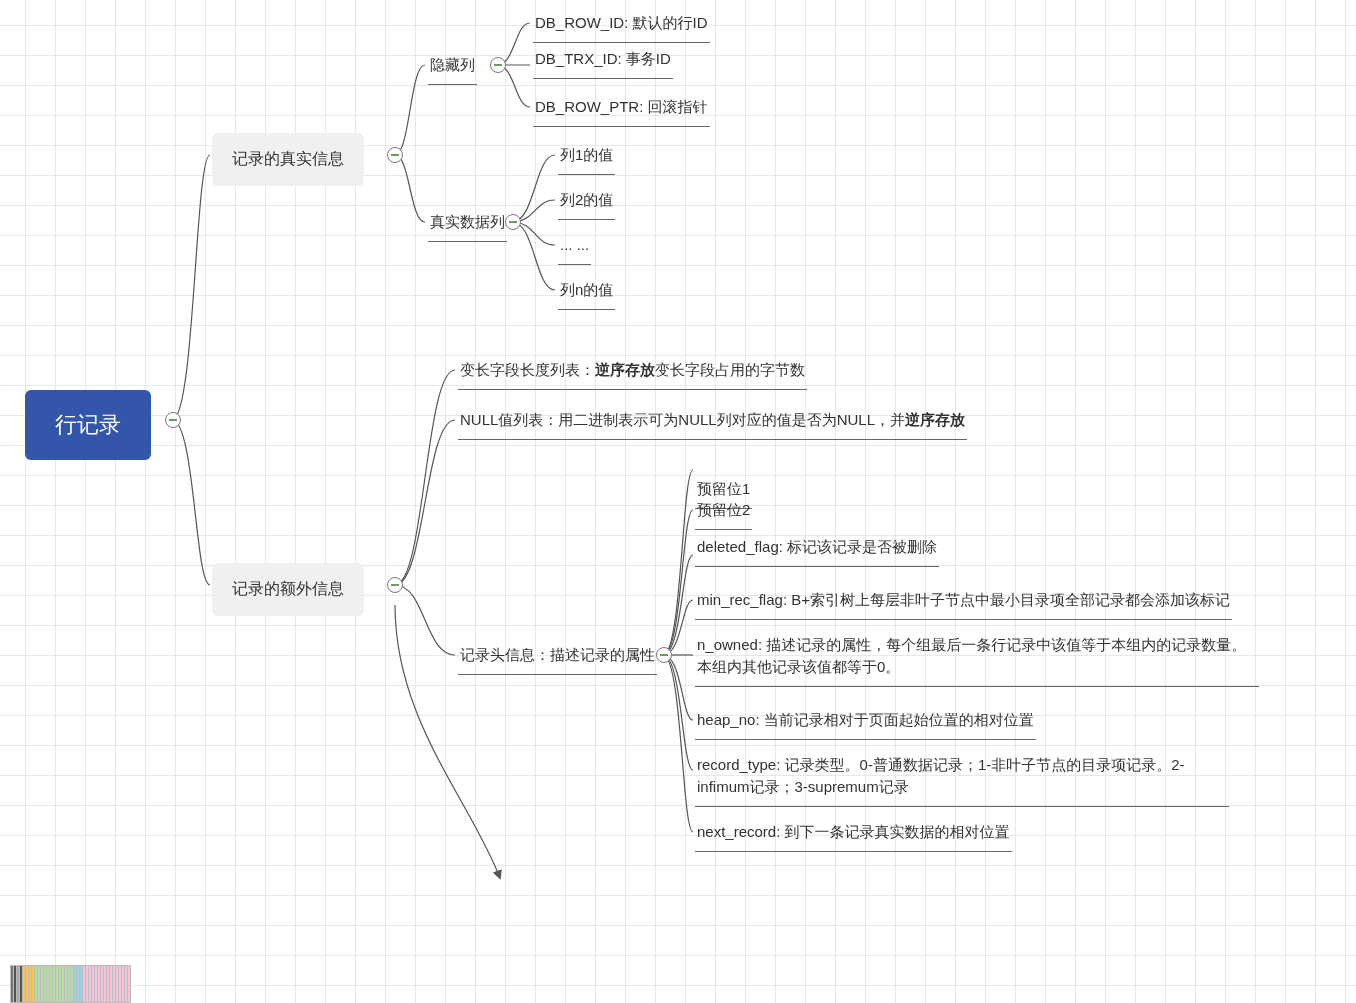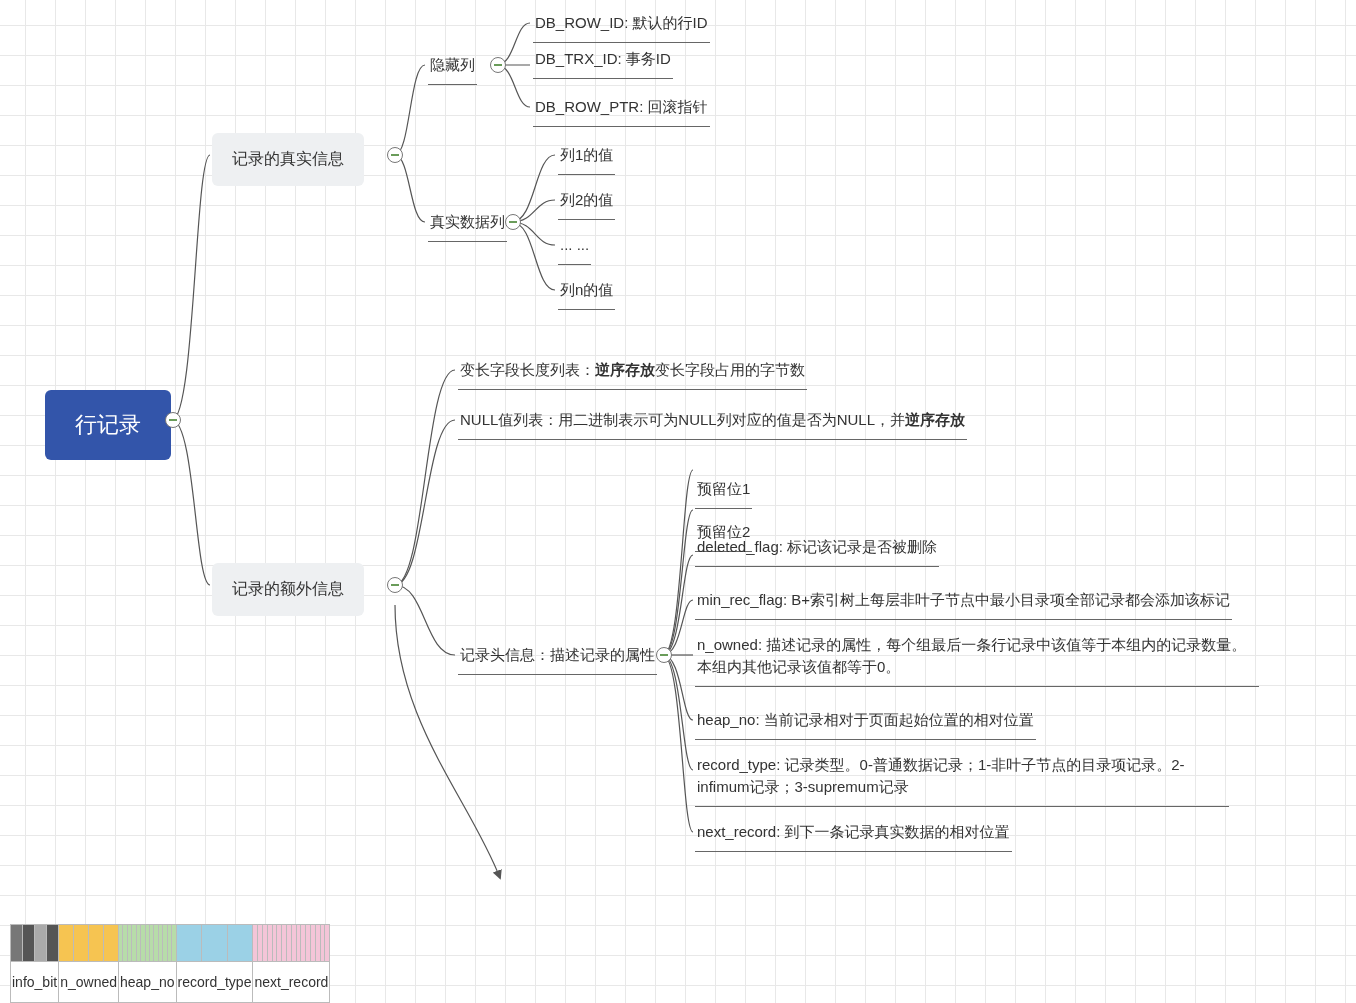--- a/index.html
+++ b/index.html
@@ -5,21 +5,21 @@
   html,body{margin:0;padding:0;font-family:"Microsoft YaHei","PingFang SC",Arial,sans-serif;color:#333;}
   body{width:1356px;height:1003px;position:relative;overflow:hidden;
        background:#fff;
        background-image:
          linear-gradient(#e8e8e8 1px,transparent 1px),
          linear-gradient(90deg,#e8e8e8 1px,transparent 1px);
        background-size:30px 30px;
        background-position:-5px -5px;}
   svg{position:absolute;left:0;top:0;pointer-events:none;}
   .node{position:absolute;white-space:nowrap;font-size:15px;}
-  .root{background:#3355aa;color:#fff;padding:20px 30px;border-radius:6px;font-size:22px;margin-left:20px;}
+  .root{background:#3355aa;color:#fff;padding:20px 30px;border-radius:6px;font-size:22px;}
   .box{background:#eef0f2;border-radius:6px;padding:16px 20px;font-size:16px;}
   .txt{border-bottom:1.2px solid #666;padding:6px 2px 8px 2px;max-width:590px;white-space:normal;line-height:1.45;}
   .bold{font-weight:bold;}
   .toggle{position:absolute;width:14px;height:14px;border:1.5px solid #777;border-radius:50%;
           background:#fff;}
   .toggle:after{content:'';position:absolute;left:3px;right:3px;top:50%;margin-top:-1px;height:2px;background:#6a9c5a;}
   
   .table{position:absolute;bottom:0;left:10px;right:0;border-collapse:collapse;font-size:14px;color:#333;}
   .table tr{height:34px;}
   .table td{border:1px solid #bbb;text-align:center;}
@@ -93,21 +93,21 @@
 <div class="node txt" style="left:458px;top:353px">
   <span>变长字段长度列表：</span><span class="bold">逆序存放</span><span>变长字段占用的字节数</span>
 </div>
 <div class="node txt" style="left:458px;top:403px">
   <span>NULL值列表：用二进制表示可为NULL列对应的值是否为NULL，并</span><span class="bold">逆序存放</span>
 </div>
 <div class="node txt" style="left:458px;top:638px">记录头信息：描述记录的属性</div>
 <div class="toggle" style="left:656px;top:647px"></div>
 
 <div class="node txt" style="left:695px;top:472px">预留位1</div>
-<div class="node txt" style="left:695px;top:515px">预留位2</div>
+<div class="node txt" style="left:695px;top:493px">预留位2</div>
 <div class="node txt" style="left:695px;top:530px">deleted_flag: 标记该记录是否被删除</div>
 <div class="node txt" style="left:695px;top:583px">min_rec_flag: B+索引树上每层非叶子节点中最小目录项全部记录都会添加该标记</div>
 <div class="node txt" style="left:695px;top:628px;max-width:560px">n_owned: 描述记录的属性，每个组最后一条行记录中该值等于本组内的记录数量。本组内其他记录该值都等于0。</div>
 <div class="node txt" style="left:695px;top:703px">heap_no: 当前记录相对于页面起始位置的相对位置</div>
 <div class="node txt" style="left:695px;top:748px;max-width:530px">record_type: 记录类型。0-普通数据记录；1-非叶子节点的目录项记录。2-infimum记录；3-supremum记录</div>
 <div class="node txt" style="left:695px;top:815px">next_record: 到下一条记录真实数据的相对位置</div>
 
 <table class="table">
   <tbody>
       <tr class="r1" id="bitrow">
@@ -145,21 +145,14 @@
         <td style="background: rgb(244, 197, 216);"></td>
         <td style="background: rgb(244, 197, 216);"></td>
         <td style="background: rgb(244, 197, 216);"></td>
         <td style="background: rgb(244, 197, 216);"></td>
         <td style="background: rgb(244, 197, 216);"></td>
         <td style="background: rgb(244, 197, 216);"></td>
         <td style="background: rgb(244, 197, 216);"></td>
         <td style="background: rgb(244, 197, 216);"></td>
         <td style="background: rgb(244, 197, 216);"></td>
       </tr>
-  <tr class="r2">
-    <td colspan="4">info_bit</td>
-    <td colspan="4">n_owned</td>
-    <td colspan="13">heap_no</td>
-    <td colspan="3">record_type</td>
-    <td colspan="16">next_record</td>
-  </tr>
 </tbody>
   </table>
 
 </body></html>

